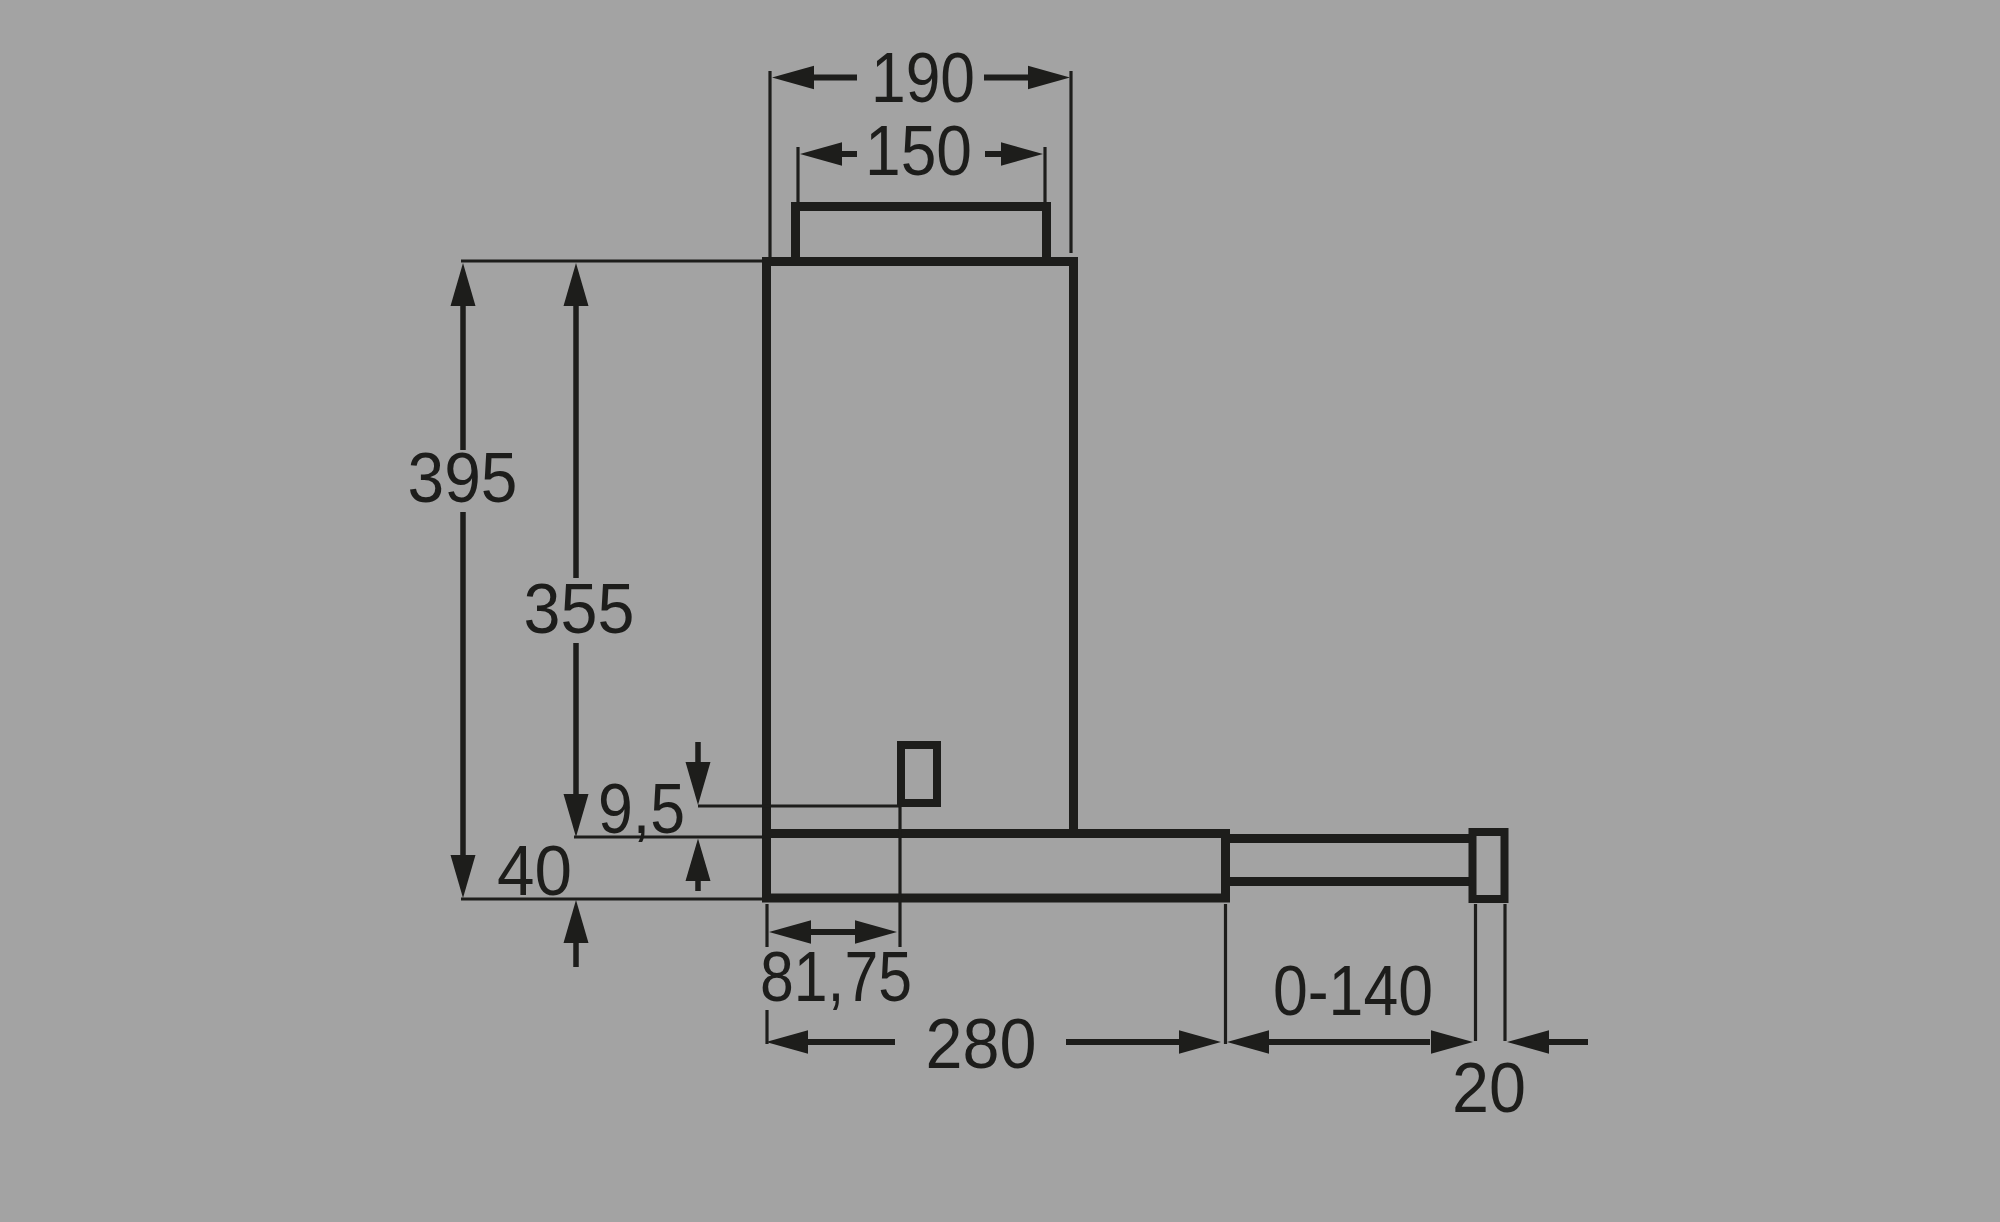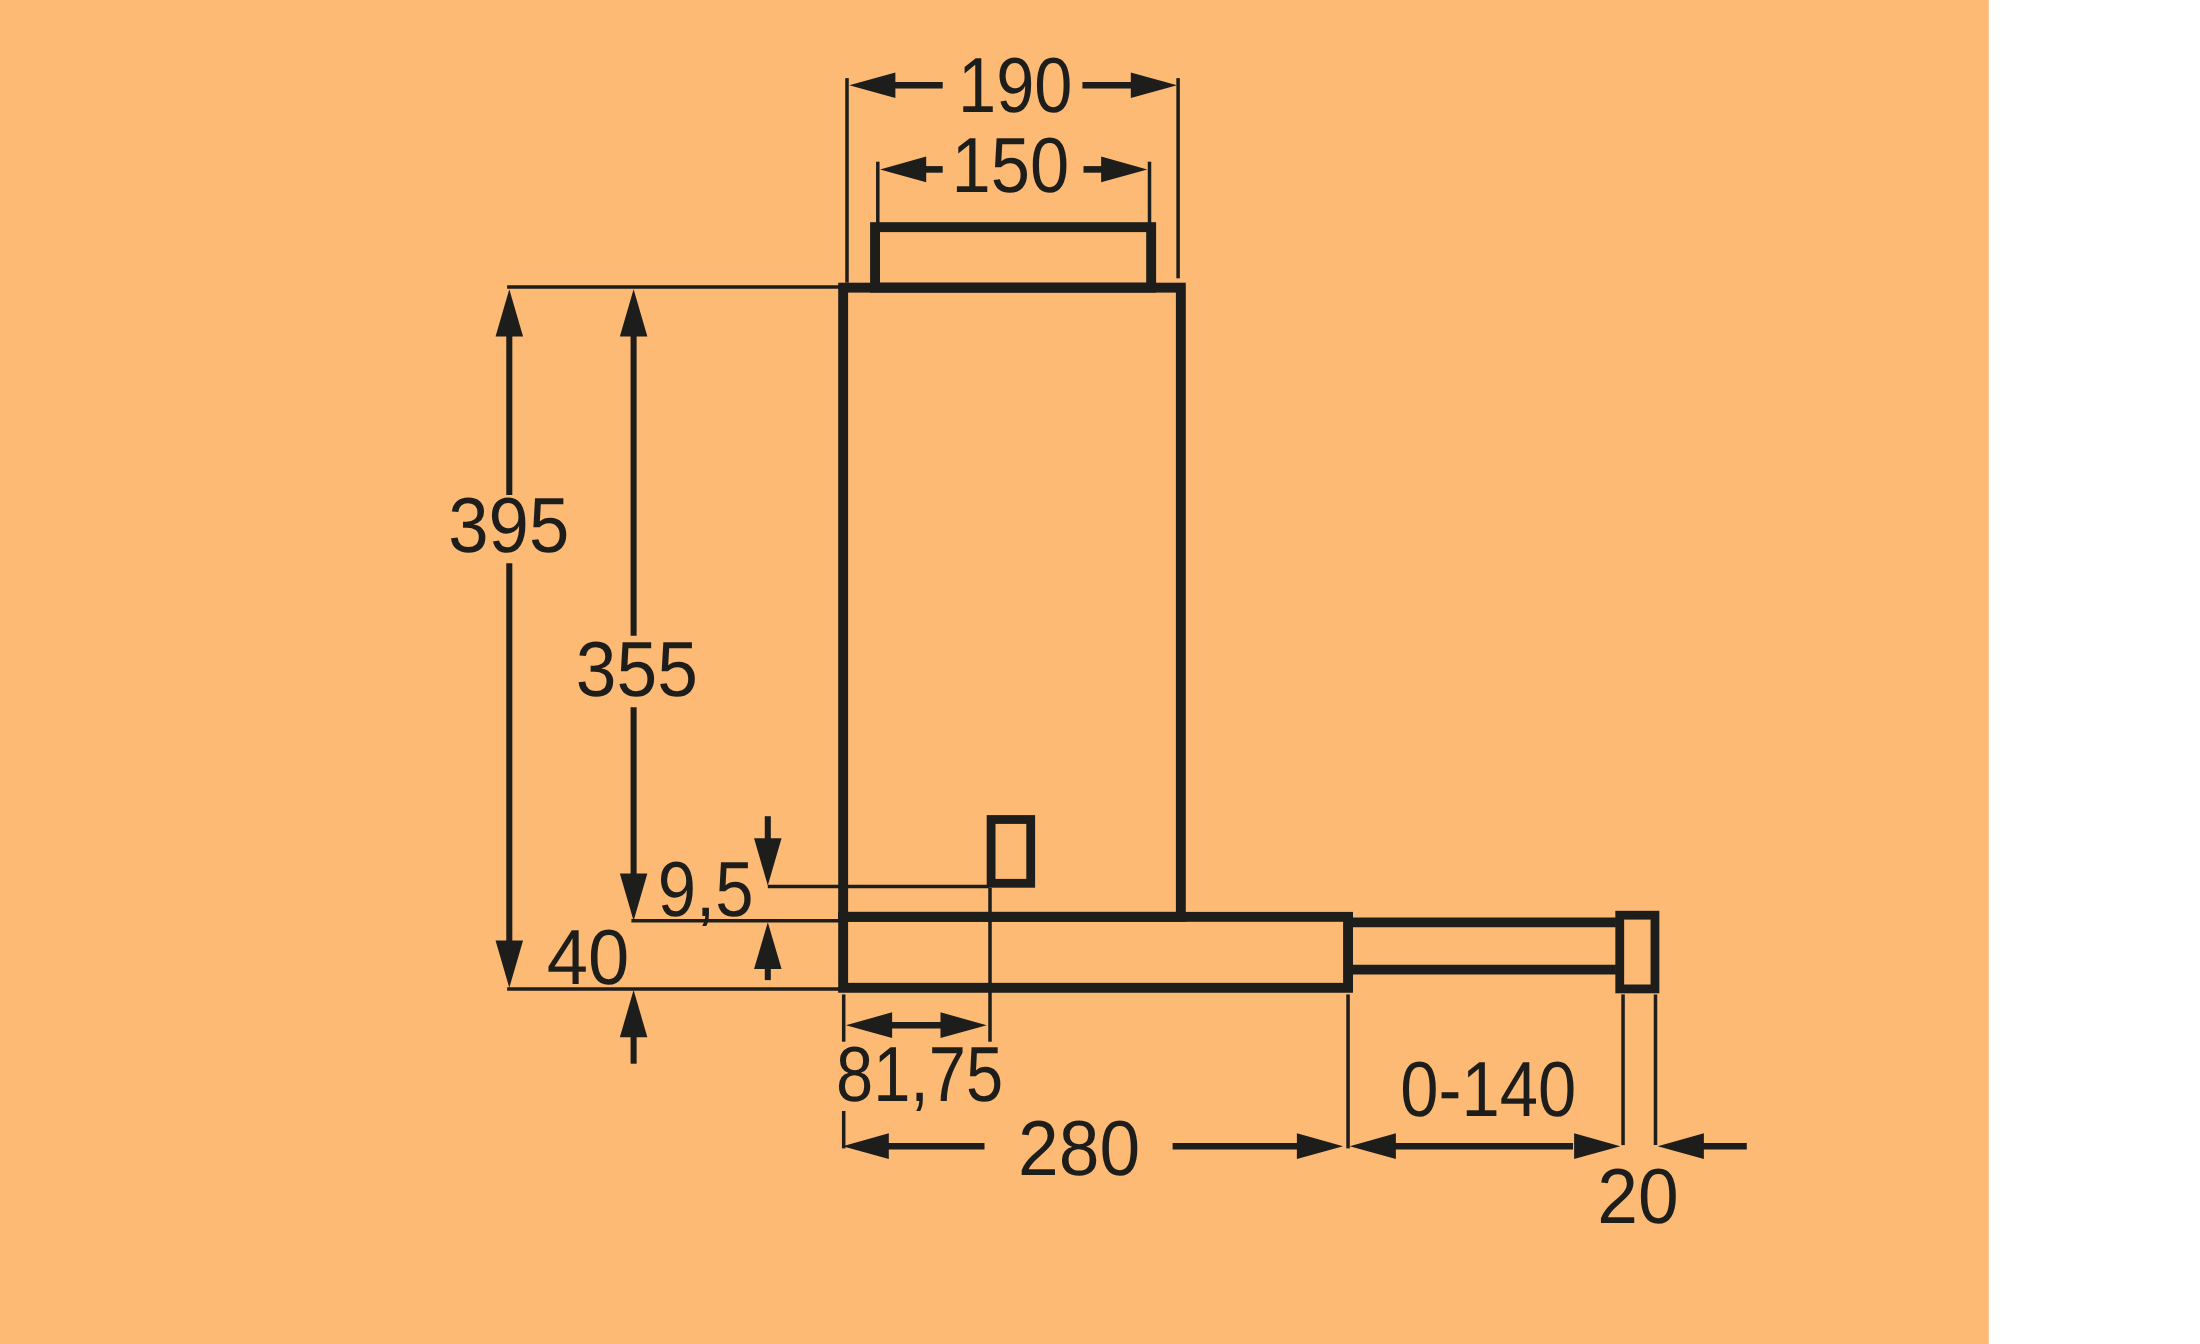--- a/index.html
+++ b/index.html
@@ -1,16 +1,16 @@
 <!DOCTYPE html>
 <html><head>
 <meta charset="utf-8">
 <style>
   html,body{margin:0;padding:0;background:#ffffff;}
-  .canvas{position:relative;width:1808px;height:1222px;background:#fdba74;overflow:hidden;}
+  .canvas{position:relative;width:2000px;height:1222px;background:#a3a3a3;overflow:hidden;}
   svg text{font-family:"Liberation Sans",sans-serif;fill:#1d1d1b;}
 </style>
 </head>
 <body>
 
 <div class="canvas">
 <svg width="2000" height="1222" viewBox="0 0 2000 1222" xmlns="http://www.w3.org/2000/svg">
   <g stroke="#1d1d1b" stroke-width="9" fill="none">
 
     <rect x="795.5" y="206.5" width="251" height="55"></rect>

